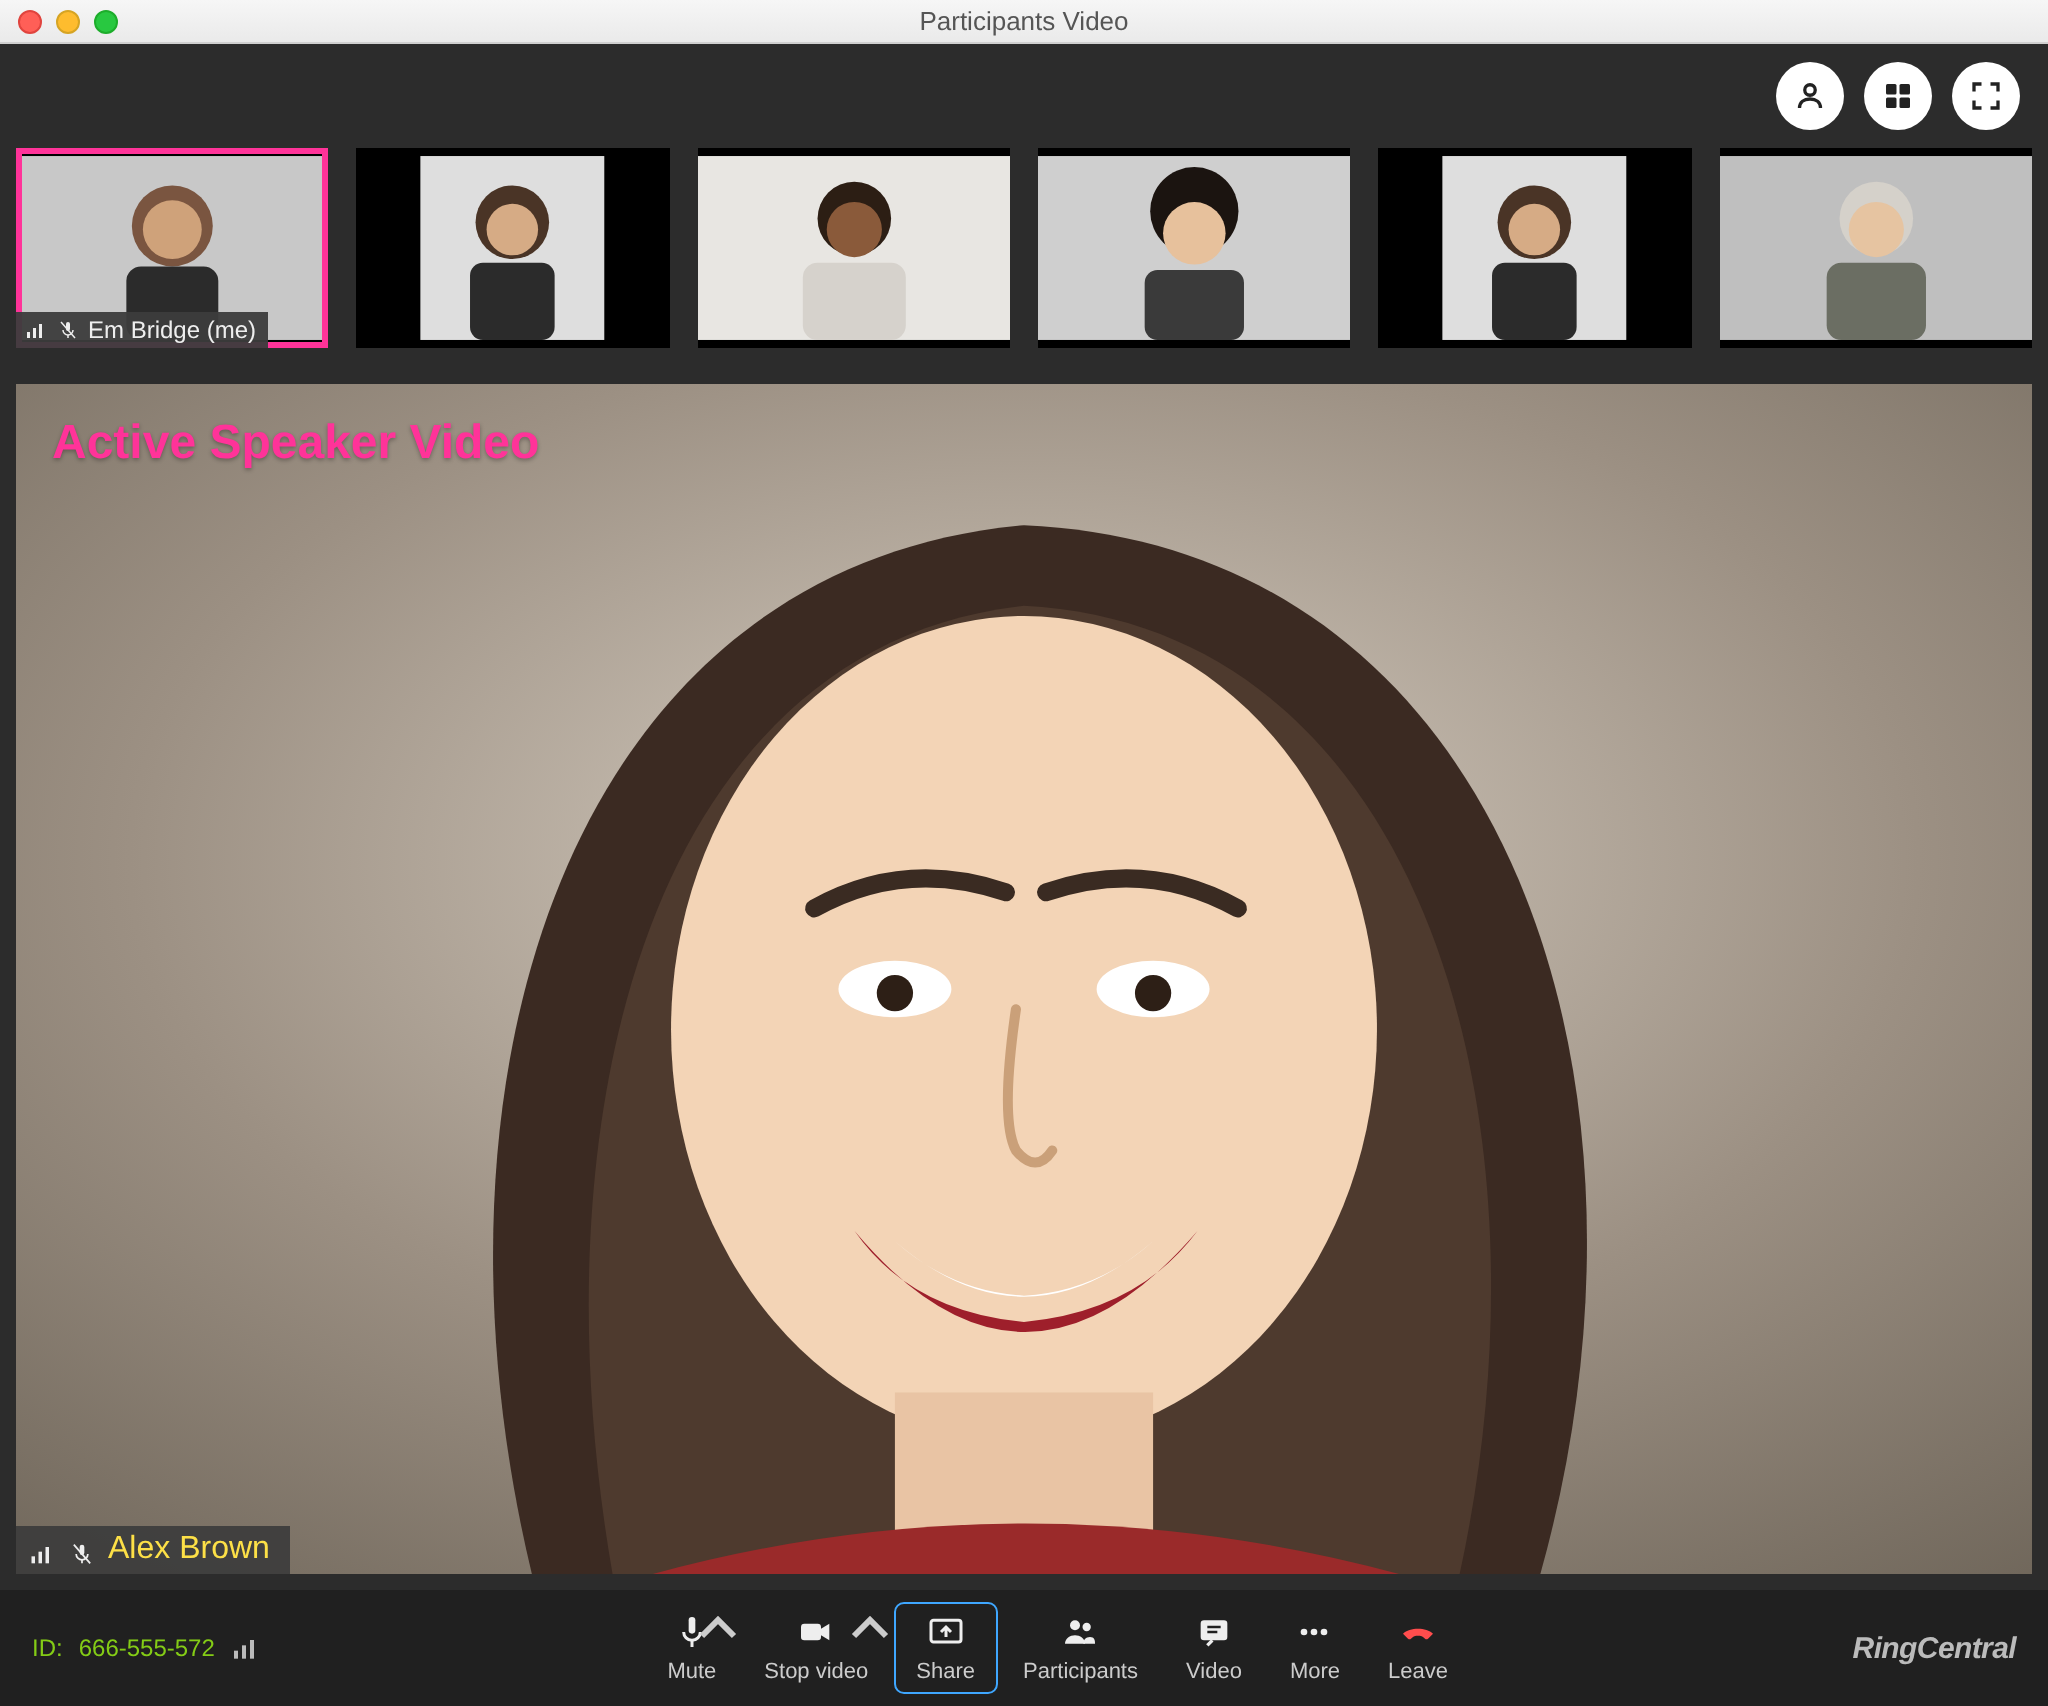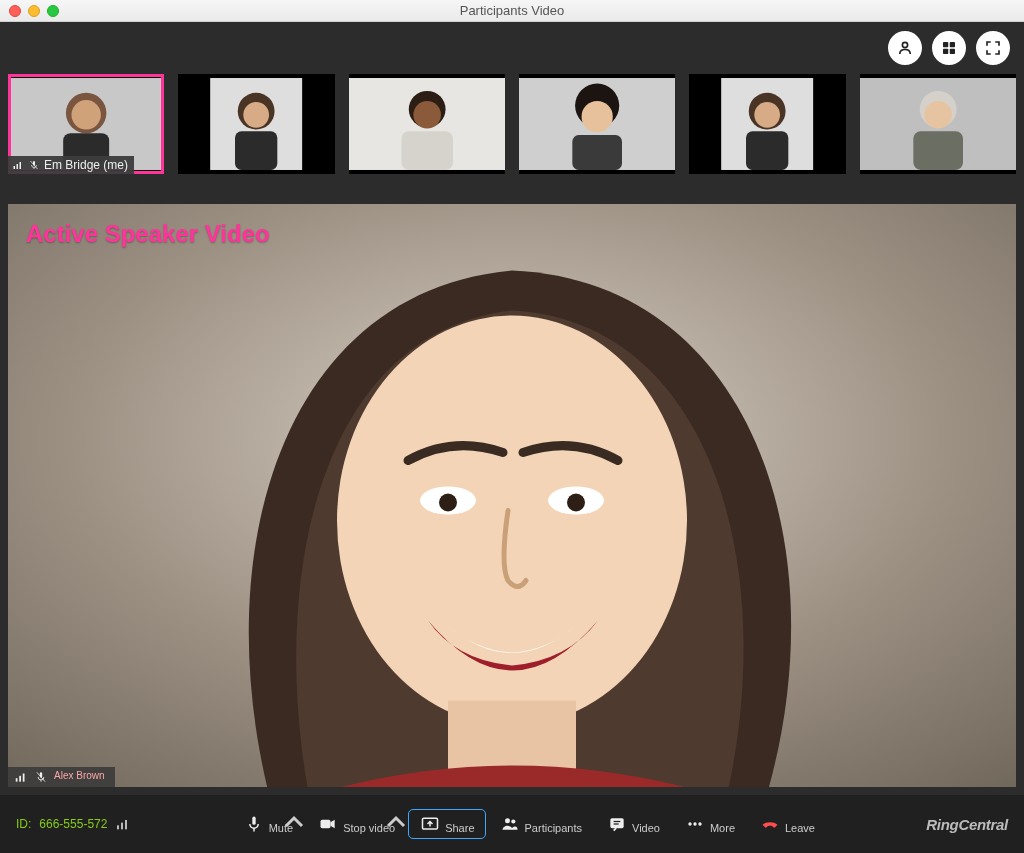--- a/index.html
+++ b/index.html
@@ -62,53 +62,53 @@
     background:rgba(60,60,60,0.95);
     color:#eee; font-size:12px;
     padding:2px 6px 2px 4px;
     display:flex; align-items:center; gap:4px;
   }
   .label svg { width:12px; height:12px; }
   .gap-strip { height:14px; background:#2c2c2c; }
   
   .stage {
     position:relative; flex:1;
-    margin:16px 8px 8px 8px;
+    margin:4px 8px 8px 8px;
     background:linear-gradient(135deg,#b1a79a 0%,#8f8373 40%,#c9c1b6 65%,#a7a096 100%);
     overflow:hidden;
   }
   .stage-overlay-title {
     position:absolute; top:16px; left:18px;
     color:#ff3399; font-size:24px; font-weight:700;
     text-shadow:0 1px 2px rgba(0,0,0,.3);
   }
   .speaker-svg {
     position:absolute; inset:0; width:100%; height:100%;
   }
   .stage-label {
     position:absolute; left:0; bottom:0;
     background:rgba(60,60,60,0.92);
-    color:#fca5a5; font-size:10px;
+    color:#fde047; font-size:16px;
     padding:3px 10px 3px 6px;
-    display:flex; align-items:flex-start; gap:6px;
+    display:flex; align-items:flex-end; gap:6px;
   }
   .stage-label svg { width:14px; height:14px; }
   
   .footer {
     height:58px; background:#202020;
     display:flex; align-items:center;
     padding:0 16px;
     font-size:12px;
   }
   .footer-left { display:flex; align-items:center; gap:8px; color:#84cc16; }
   .footer-center {
     flex:1; display:flex; justify-content:center; gap:4px;
   }
   .tool {
-    display:flex; flex-direction:row; align-items:flex-end;
+    display:flex; flex-direction:column; align-items:center;
     color:#ccc; cursor:pointer;
     padding:4px 10px; border-radius:4px;
     font-size:11px; gap:4px;
     position:relative;
   }
   .tool.active { outline:1.5px solid #3fa7ff; }
   .tool.leave svg { fill:#ff4d4d; color:#ff4d4d;}
   .tool svg { width:22px; height:20px; }
   .caret {
     position:absolute; top:2px; right:-2px;

